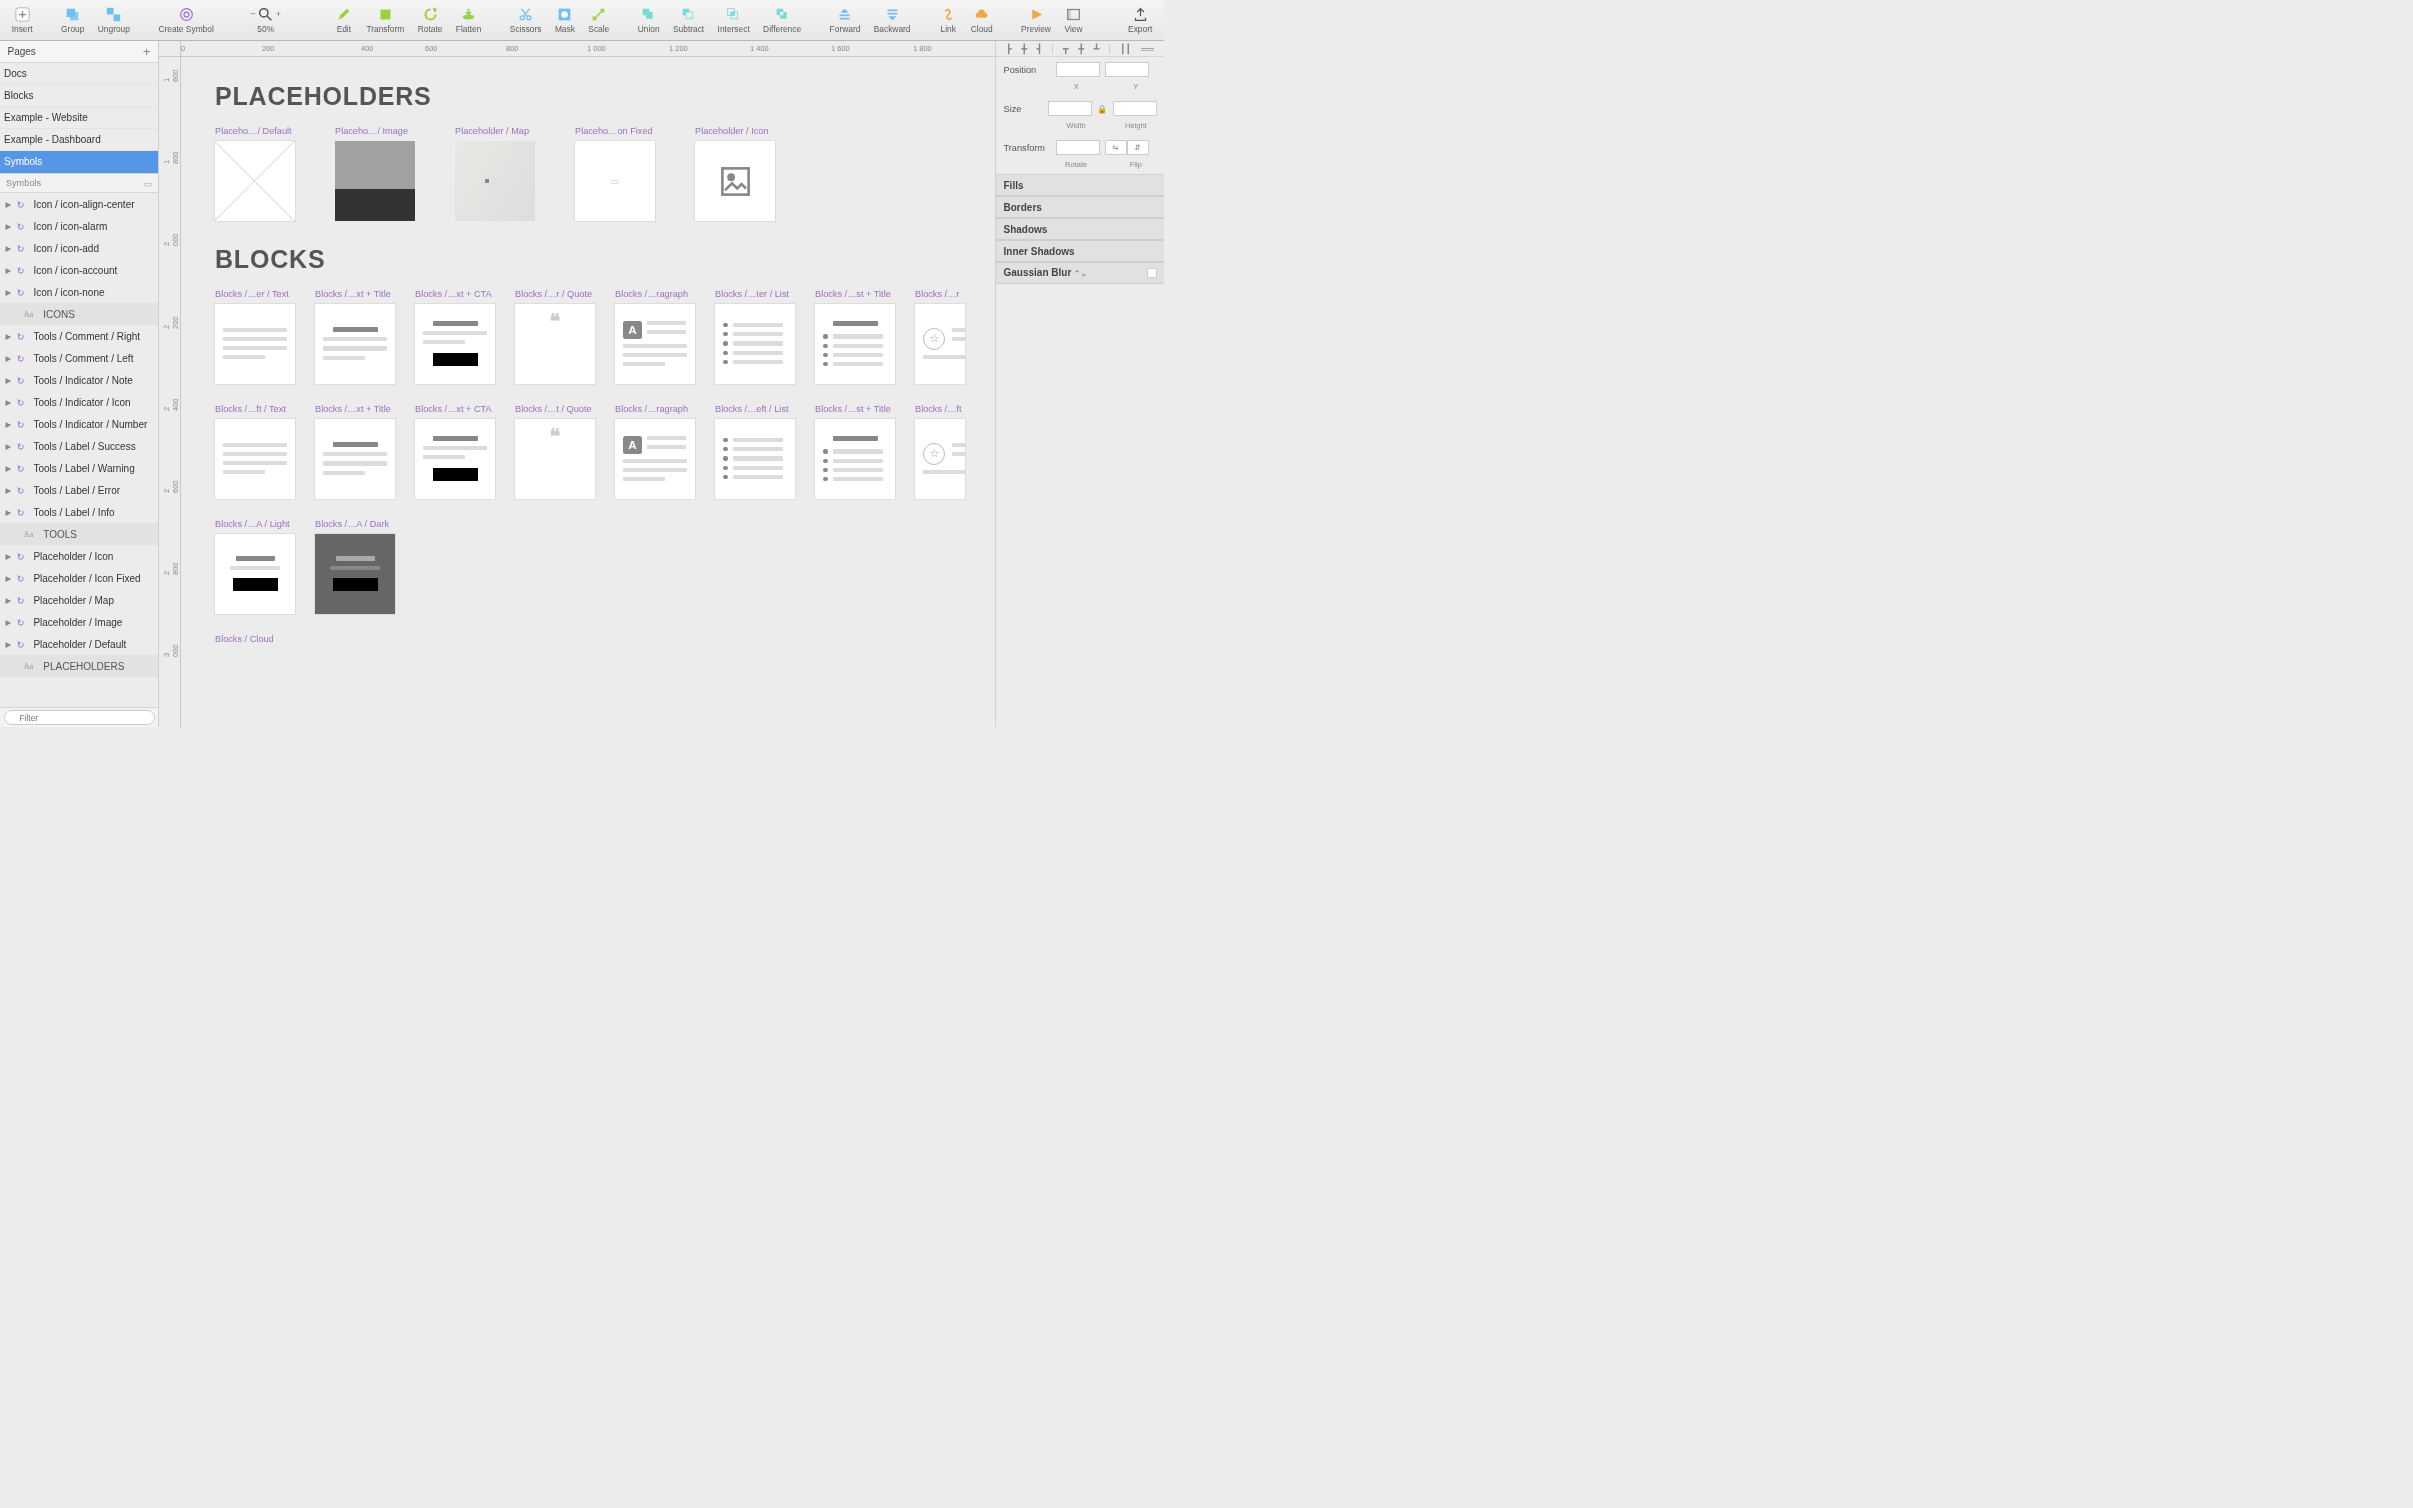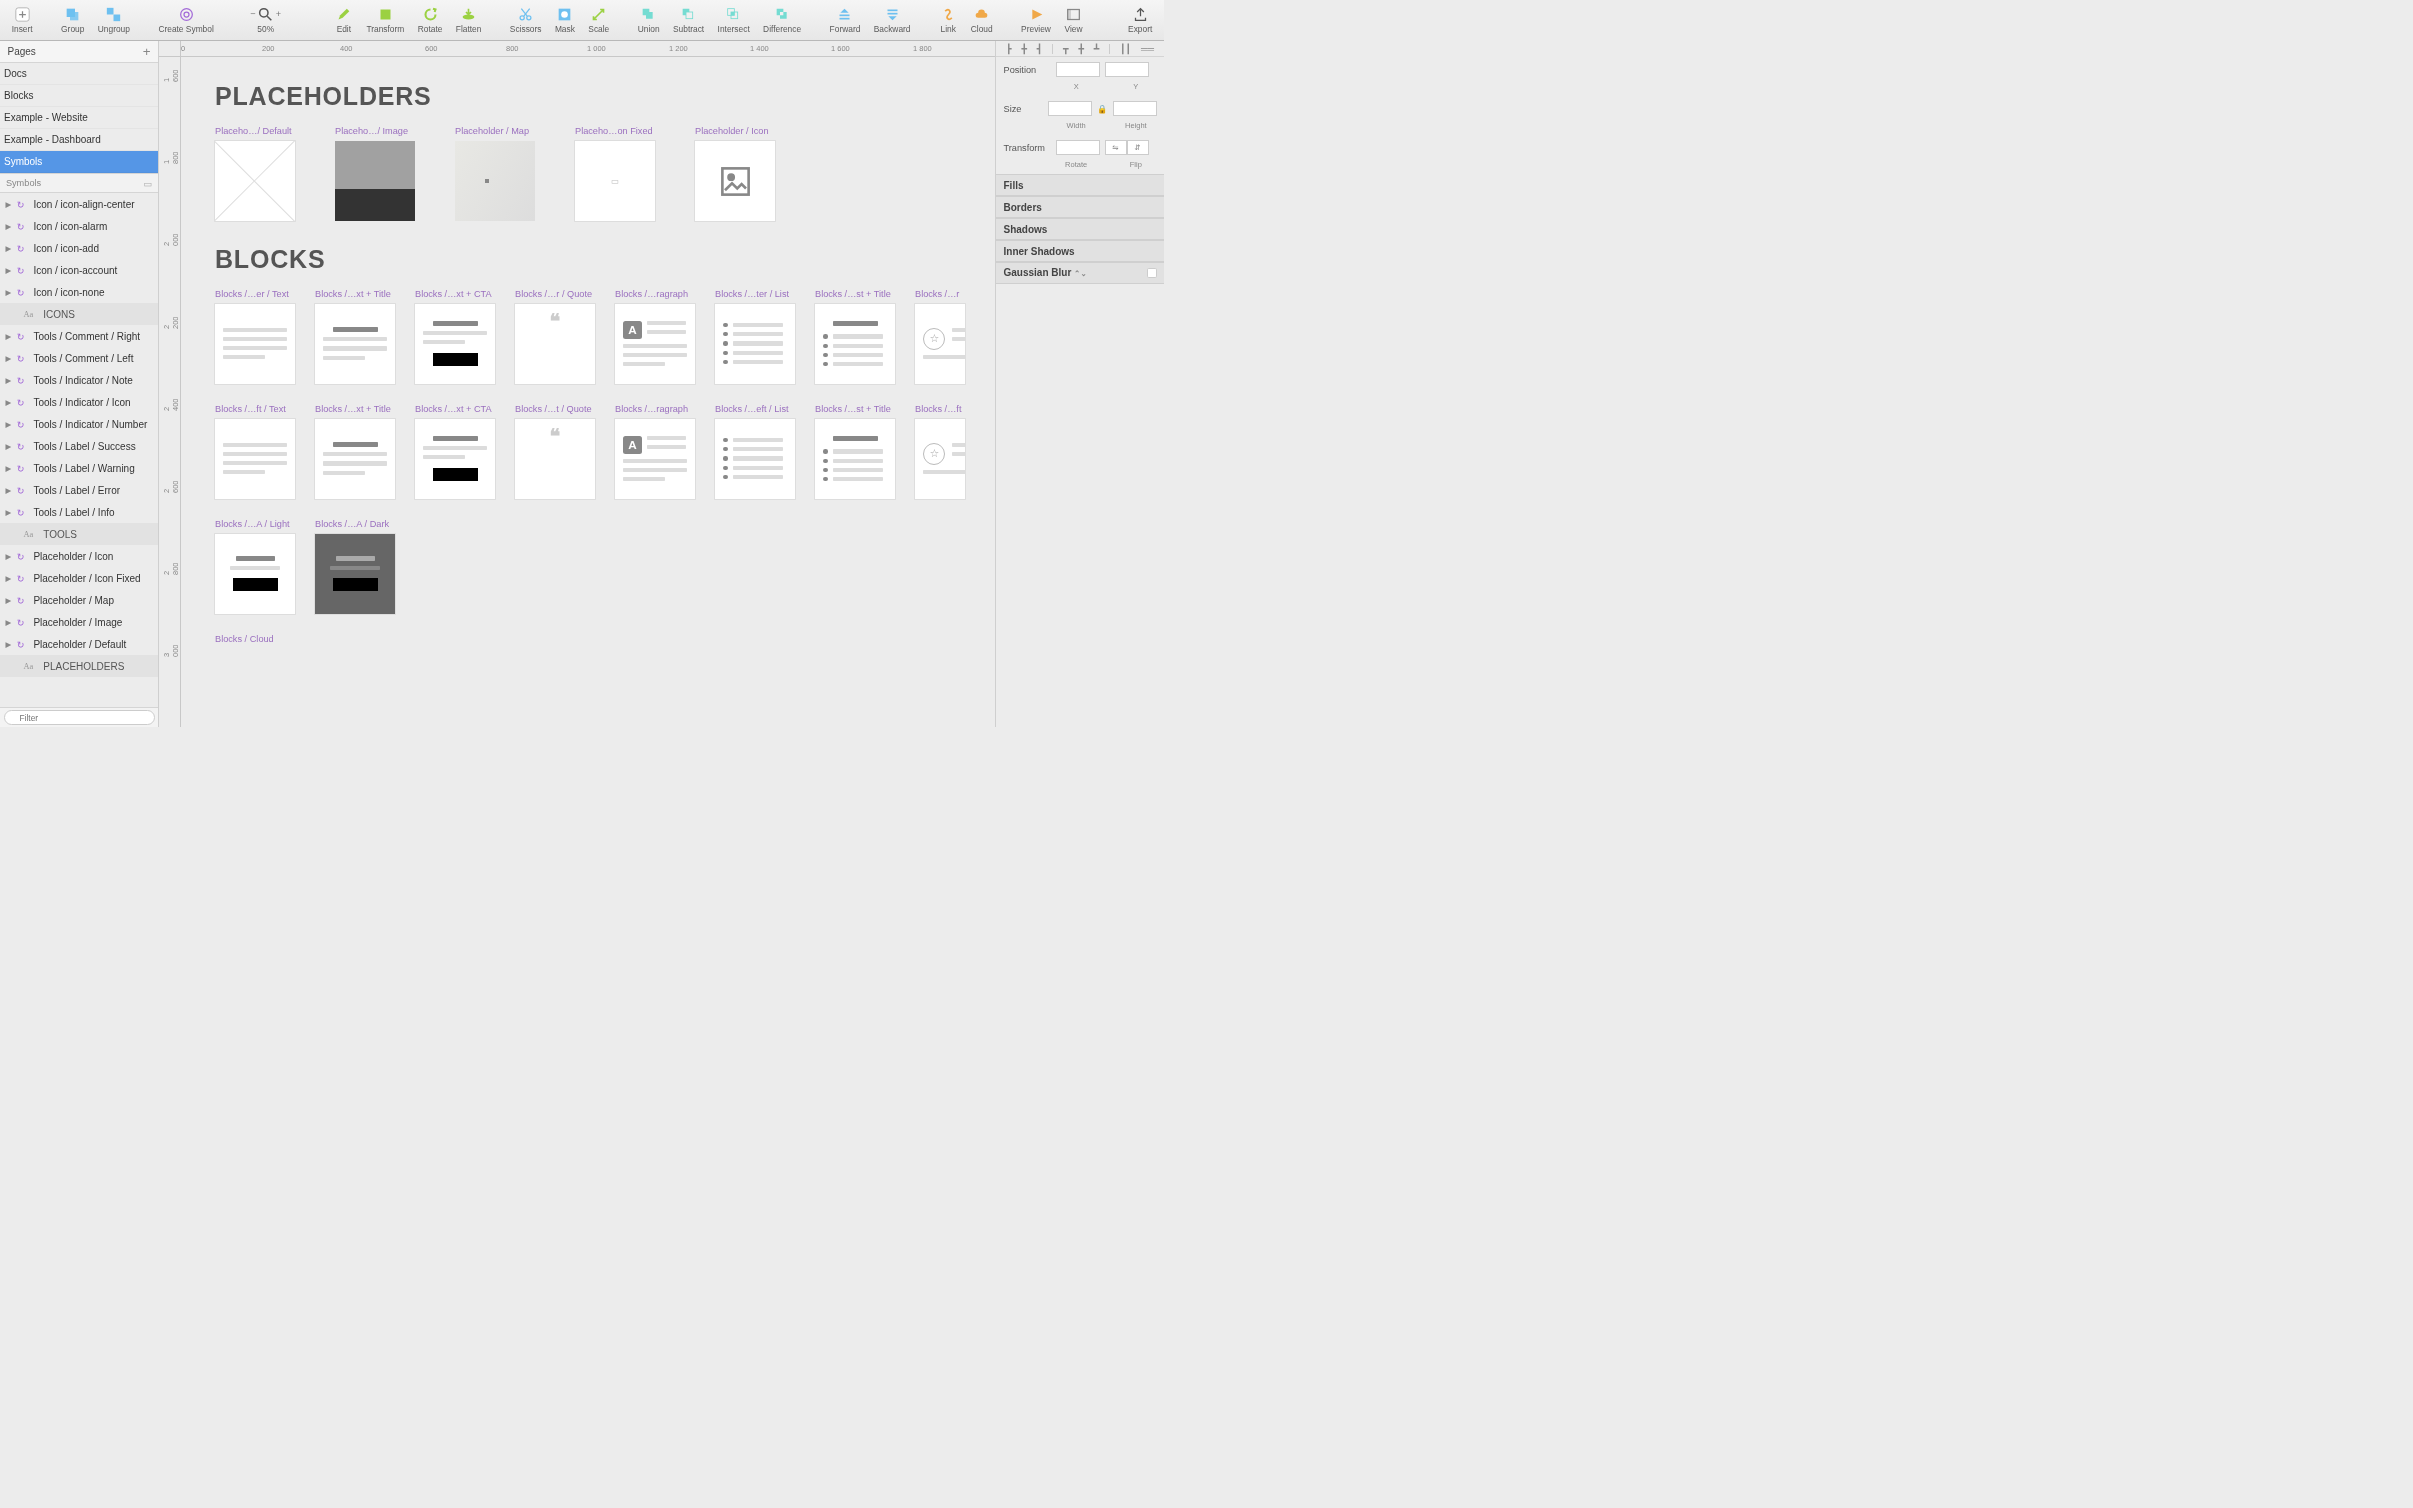--- a/index.html
+++ b/index.html
@@ -427,21 +427,21 @@
       <input placeholder="Filter" style="">
     </div>
   </div>
 
   <div class="center">
     <div class="ruler-h">
       <div class="rh-corner"></div>
       <div class="rh-track" id="rh-track">
           <span class="rh-tick" style="left: 0px;">0</span>
           <span class="rh-tick" style="left: 81px;">200</span>
-          <span class="rh-tick" style="left: 159px;">400</span>
+          <span class="rh-tick" style="left: 180px;">400</span>
           <span class="rh-tick" style="left: 244px;">600</span>
           <span class="rh-tick" style="left: 325px;">800</span>
           <span class="rh-tick" style="left: 406px;">1 000</span>
           <span class="rh-tick" style="left: 488px;">1 200</span>
           <span class="rh-tick" style="left: 569px;">1 400</span>
           <span class="rh-tick" style="left: 650px;">1 600</span>
           <span class="rh-tick" style="left: 732px;">1 800</span>
         </div>
     </div>
     <div class="canvas-wrap">

